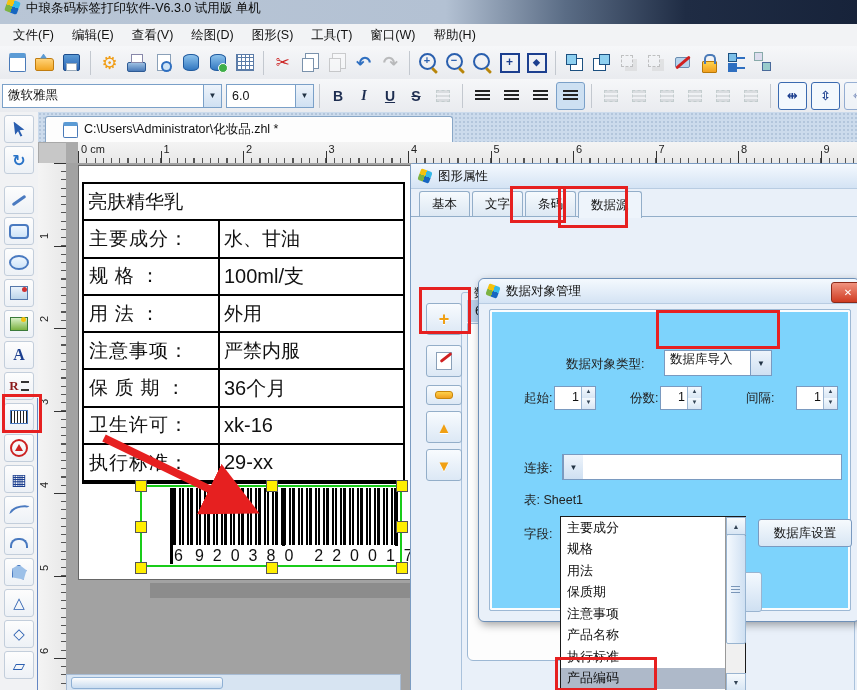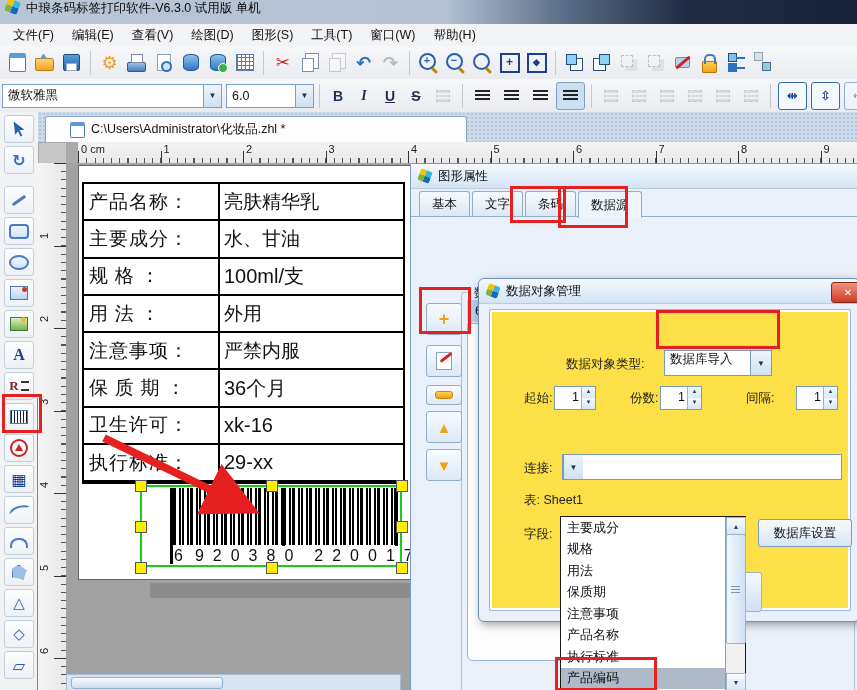--- a/index.html
+++ b/index.html
@@ -109,21 +109,21 @@
   .t-arc::before{content:"";width:14px;height:8px;border:2px solid #4a7ac0;border-bottom:none;border-radius:8px 8px 0 0;margin-top:4px}
   .t-poly::before{content:"";width:13px;height:13px;background:#9cc0e8;border:1px solid #4a7ac0;clip-path:polygon(50% 0,100% 38%,82% 100%,0 85%,8% 25%)}
   .t-tri::before{content:"△";font-size:15px}
   .t-dia::before{content:"◇";font-size:15px}
   .t-para::before{content:"▱";font-size:16px}
 
   
   #tabstrip{left:38px;top:112px;width:819px;height:30px;background-color:#ccdbec;
     background-image:radial-gradient(#b3c6dc 1px,transparent 1px);background-size:4px 4px;border-bottom:1px solid #a8bcd4}
   #doctab{left:45px;top:116px;width:372px;height:25px;background:#fdfdfd;border:1px solid #88a6c6;
-    border-bottom:none;border-radius:3px 3px 0 0;display:flex;align-items:center;padding:0 24px;font-size:12.5px}
+    border-bottom:none;border-radius:3px 3px 0 0;display:flex;align-items:center;padding:0 17px;font-size:12.5px}
   .tabico{width:13px;height:11px;border:1px solid #4a7ab8;border-top:4px solid #5b9bd5;background:#fff;border-radius:2px;margin-right:6px;flex:none}
   #rcorner{left:38px;top:142px;width:28px;height:21px;background:#c7c7c7;border:1px solid #a8a8a8}
   #hruler{left:66px;top:142px;width:791px;height:21px;background:linear-gradient(#f4f4f4,#e8e8e8);border-bottom:1px solid #999}
   #hruler .gray{position:absolute;left:0;top:0;width:12px;height:100%;background:#aaa}
   #hruler .minor{position:absolute;left:12px;right:0;bottom:0;height:5px;
     background:repeating-linear-gradient(90deg,#555 0 1px,transparent 1px 8.25px)}
   #hruler .major{position:absolute;left:12px;right:0;bottom:0;height:12px;
     background:repeating-linear-gradient(90deg,#333 0 1px,transparent 1px 82.5px)}
   .hrl{position:absolute;top:1px;font-size:11px;color:#222;padding-left:3px}
   #vruler{left:38px;top:163px;width:28px;height:527px;background:linear-gradient(90deg,#f4f4f4,#e8e8e8);border-right:1px solid #999}
@@ -187,21 +187,21 @@
   .editico::after{content:"";position:absolute;left:2px;top:3px;width:14px;height:3px;background:#d02020;border-radius:2px;transform:rotate(-38deg)}
   .selrow{position:absolute;background:#b9cfe8;display:flex;align-items:center;padding-left:8px;font-size:12.5px}
   .listbox{position:absolute;background:#fdfdfd;border:1px solid #9db8d4;border-radius:0 0 6px 6px}
 
   
   #manager{left:478px;top:278px;width:380px;height:342px;background:#e9f0f9;border:1px solid #6e90b8;
     border-radius:6px;box-shadow:2px 3px 8px rgba(0,0,0,.35);z-index:20}
   #mclose{position:absolute;right:-6px;top:3px;width:32px;height:19px;border-radius:3px;
     background:linear-gradient(#f0937f,#cf3b22);border:1px solid #8a2a1a;color:#fff;font-size:10px;
     display:flex;align-items:center;justify-content:center}
-  #mbody{position:absolute;left:10px;top:30px;width:360px;height:300px;background:#fde047;
+  #mbody{position:absolute;left:10px;top:30px;width:360px;height:300px;background:#7dd3fc;
     border:1px solid #9db8d4;box-shadow:inset 0 0 0 2px #fbfdfe;border-radius:2px}
   .mlabel{position:absolute;font-size:12.5px;color:#222;white-space:nowrap}
   .mcombo{position:absolute;height:24px;background:#fff;border:1px solid #7a9ac0;display:flex;align-items:flex-start}
   .mcombo .cv{flex:1;padding:0 5px;font-size:12.5px;white-space:nowrap;overflow:hidden}
   .mcombo .ca{width:19px;height:100%;background:linear-gradient(#eef4fb,#cfe0f2);border-left:1px solid #7a9ac0;
     display:flex;align-items:center;justify-content:center;font-size:8px;color:#234}
   .spin{position:absolute;width:40px;height:22px;background:#fff;border:1px solid #7a9ac0;display:flex}
   .spin .sv{flex:1;text-align:right;padding:3px 2px 0 0;font-size:12.5px}
   .spin .sb{width:13px;display:flex;flex-direction:column;border-left:1px solid #9ab4d0}
   .spin .sb span{flex:1;font-size:6px;line-height:9px;text-align:center;background:linear-gradient(#f4f9fe,#d8e6f4);color:#345}
@@ -372,21 +372,20 @@
     </div>
 
   <div id="canvas" class="abs">
     <div id="page"></div>
     <div id="pageshadow"></div>
   </div>
 
   <div id="ltable" class="abs">
 
   <div class="trow">
-        <div class="tlabel">产品名称：</div>
         <div class="tvalue">亮肤精华乳</div>
       </div>
       <div class="trow">
         <div class="tlabel">主要成分：</div>
         <div class="tvalue">水、甘油</div>
       </div>
       <div class="trow">
         <div class="tlabel">规  格  ：</div>
         <div class="tvalue latin">100ml/支</div>
       </div>

